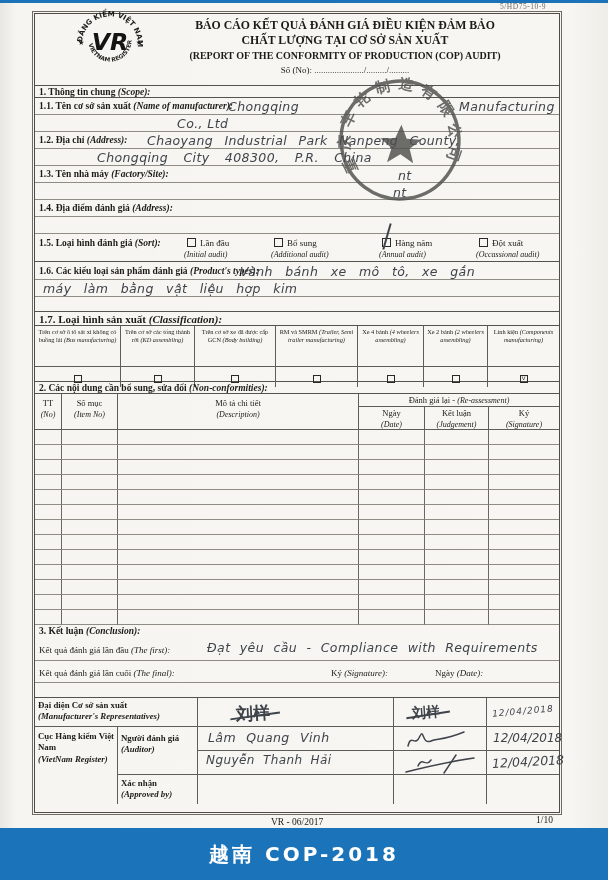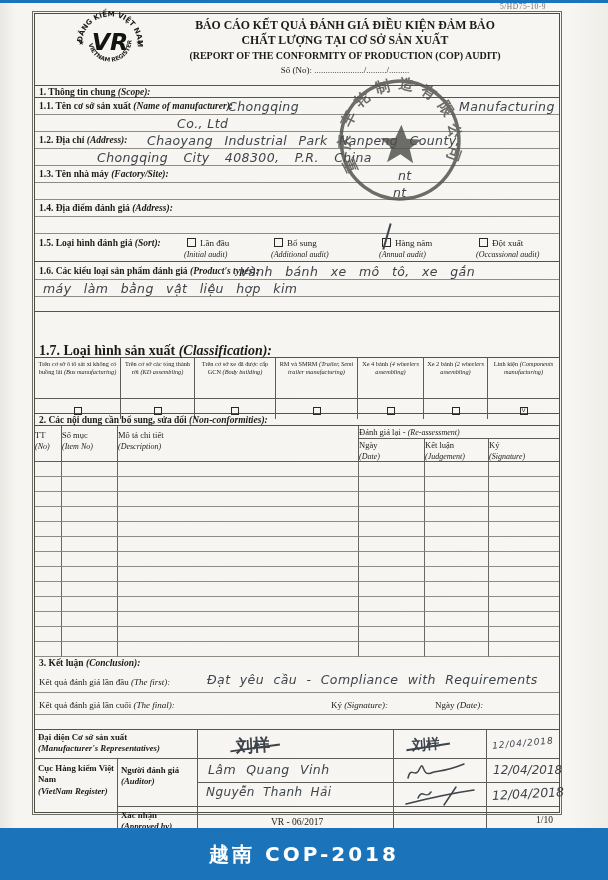--- a/index.html
+++ b/index.html
@@ -43,37 +43,37 @@
   .cb { position:relative; display:inline-block; width:9px; height:9px; border:1px solid #2a2925;
         vertical-align:-1px; margin-right:4px; background:transparent; }
   .cb.checked::after { content:""; position:absolute; left:3px; top:-16px; width:1.6px; height:27px;
         background:var(--pen,#3f444b); transform:rotate(16deg); }
 
   .f16 { height:50px; border-bottom:1px solid #55534d; }
   .f16 .ln1 { height:18px; border-bottom:1px solid #8f8c84; position:relative; }
   .f16 .ln2 { height:17px; border-bottom:1px solid #8f8c84; position:relative; }
   .f16 .lbl { position:absolute; left:4px; top:4px; }
 
-  .f17l { height:14px; line-height:14px; padding-left:4px; font-size:14px; font-weight:bold;
-          border-bottom:1px solid #55534d;margin-top:32px; }
+  .f17l { height:14px; line-height:14px; padding-left:4px; font-size:11px; font-weight:bold;
+          border-bottom:1px solid #55534d; }
   .f17 { height:56px; border-bottom:1px solid #55534d;
          display:grid; grid-template-columns:85px 74px 81px 82px 66px 64px 1fr; grid-template-rows:41px 1fr; }
   .f17 .th { border-left:1px solid #5f5d57; border-bottom:1px solid #5f5d57; text-align:center;
              font-size:6.3px; line-height:1.3; padding-top:2px; }
   .f17 .th:first-child { border-left:none; }
   .f17 .cbc { border-left:1px solid #5f5d57; text-align:center; padding-top:2px; }
   .f17 .cbc:nth-child(8) { border-left:none; }
   .cb2 { position:relative; display:inline-block; width:8px; height:8px; border:1px solid #2a2925; }
   .cb2.checked::after { content:"v"; position:absolute; left:1px; top:-2px; font-size:7px;
         color:var(--pen,#3f444b); font-family:"DejaVu Sans",sans-serif; }
 
   
   .s2t { height:12px; border-bottom:1px solid #55534d; }
   .s2h { height:36px; display:grid; grid-template-columns:26px 56px 241px 66px 64px 1fr;
-         grid-template-rows:12px 1fr; border-bottom:1px solid #5f5d57; font-size:8.5px; }
+         grid-template-rows:12px 1fr; border-bottom:1px solid #5f5d57; font-size:8.5px; text-align:center; }
   .s2h .sp2 { grid-row:1/3; border-left:1px solid #5f5d57; padding-top:4px; line-height:1.25; }
   .s2h .sp2:first-child { border-left:none; }
   .s2h .reass { grid-column:4/7; border-left:1px solid #5f5d57; line-height:12px; }
   .s2h .b2 { border-left:1px solid #5f5d57; border-top:1px solid #5f5d57; padding-top:1px; line-height:1.25; }
   .s2h .sub { font-size:8px; font-style:italic; }
   .s2body { height:195px; border-bottom:1px solid #55534d; }
   .s2row { height:15px; display:grid; grid-template-columns:26px 56px 241px 66px 64px 1fr; }
   .s2row .s2c { border-left:1px solid #6b6963; border-bottom:1px solid #8f8c84; }
   .s2row .s2c:first-child { border-left:none; }
 

